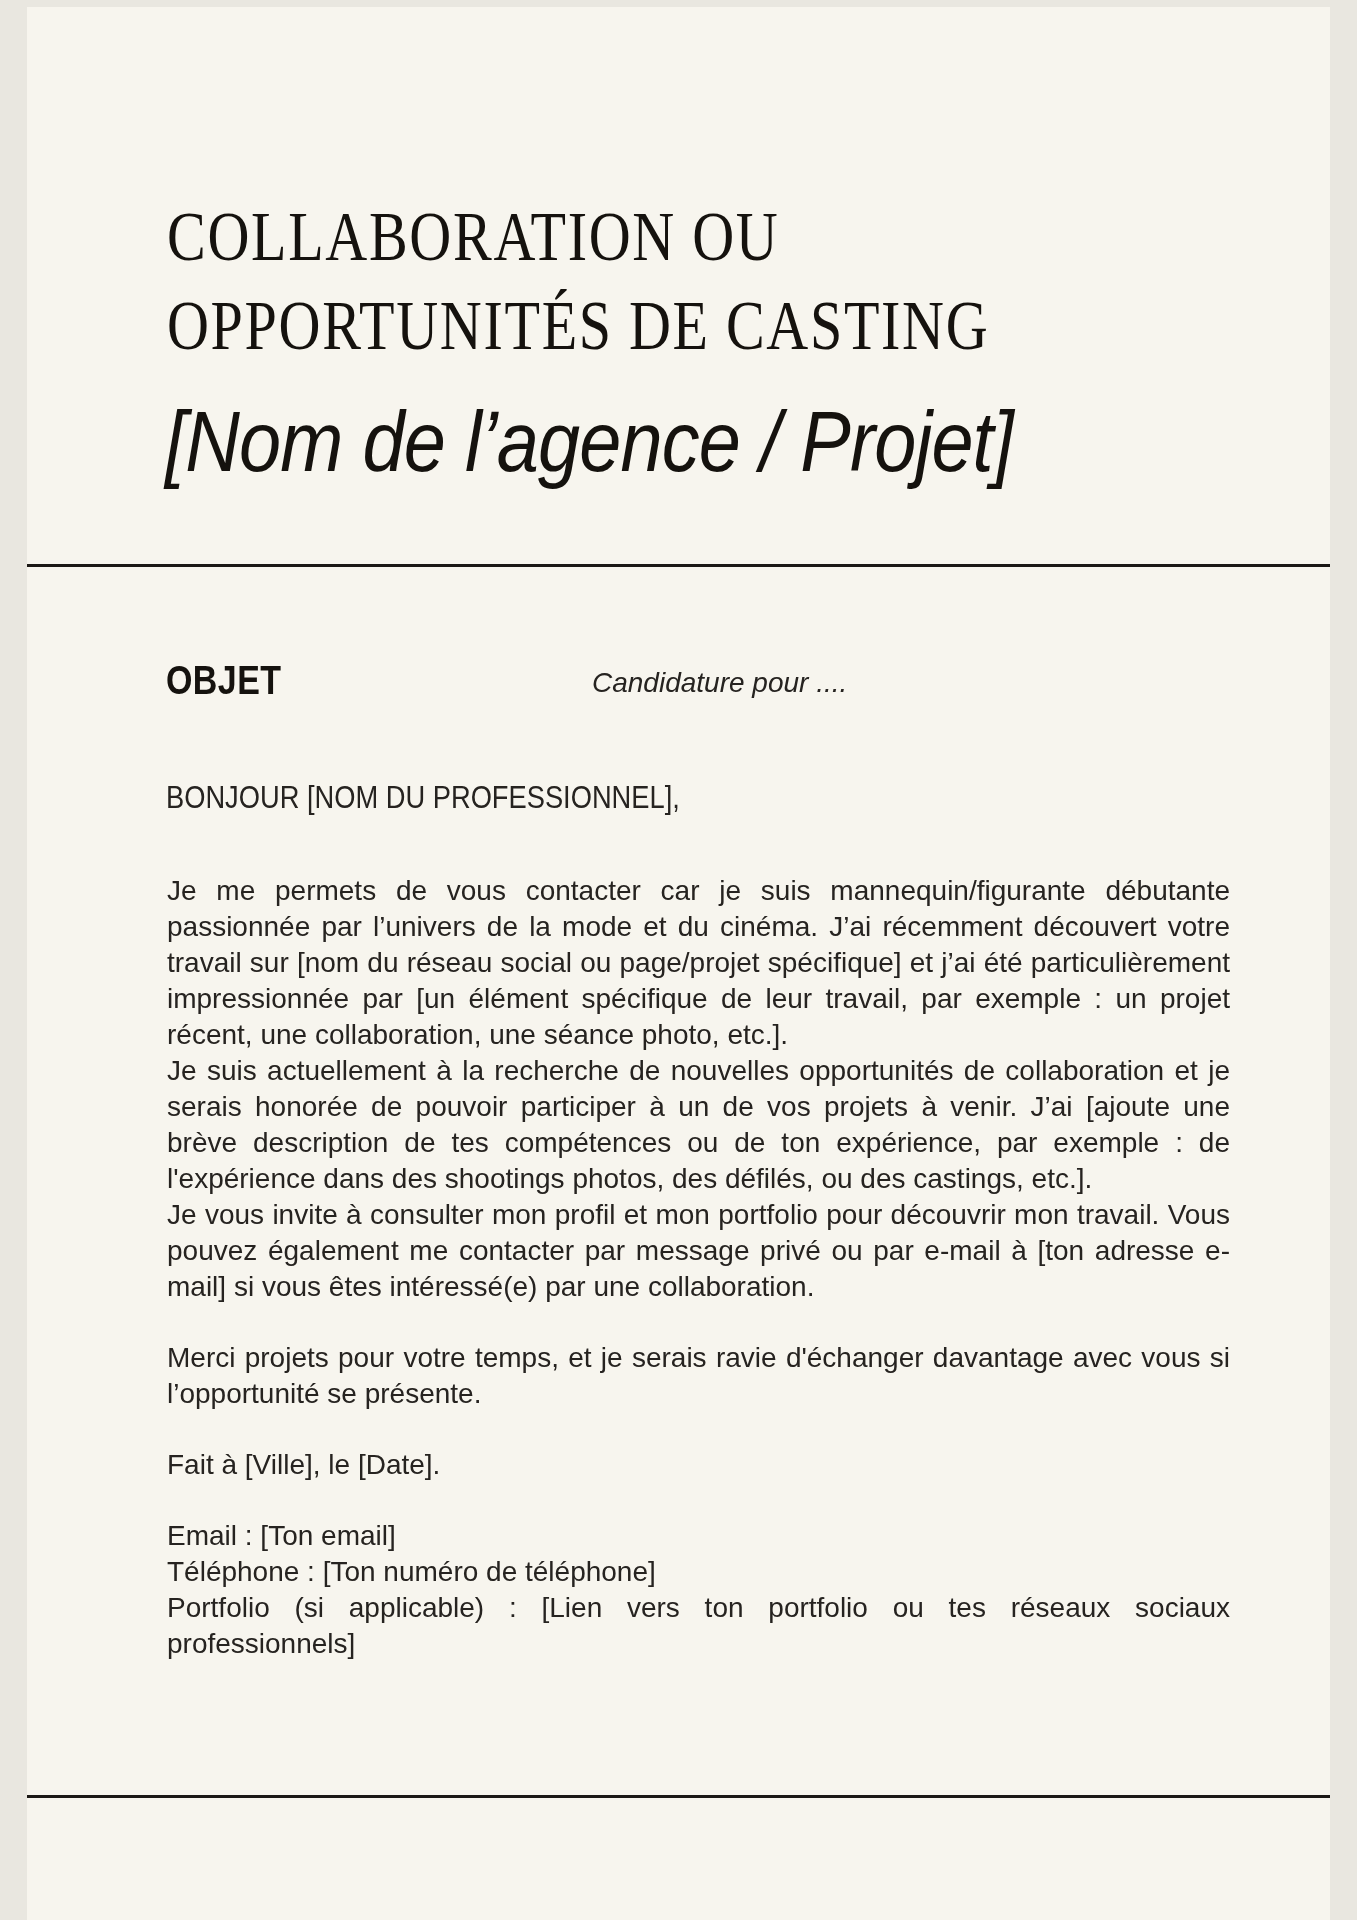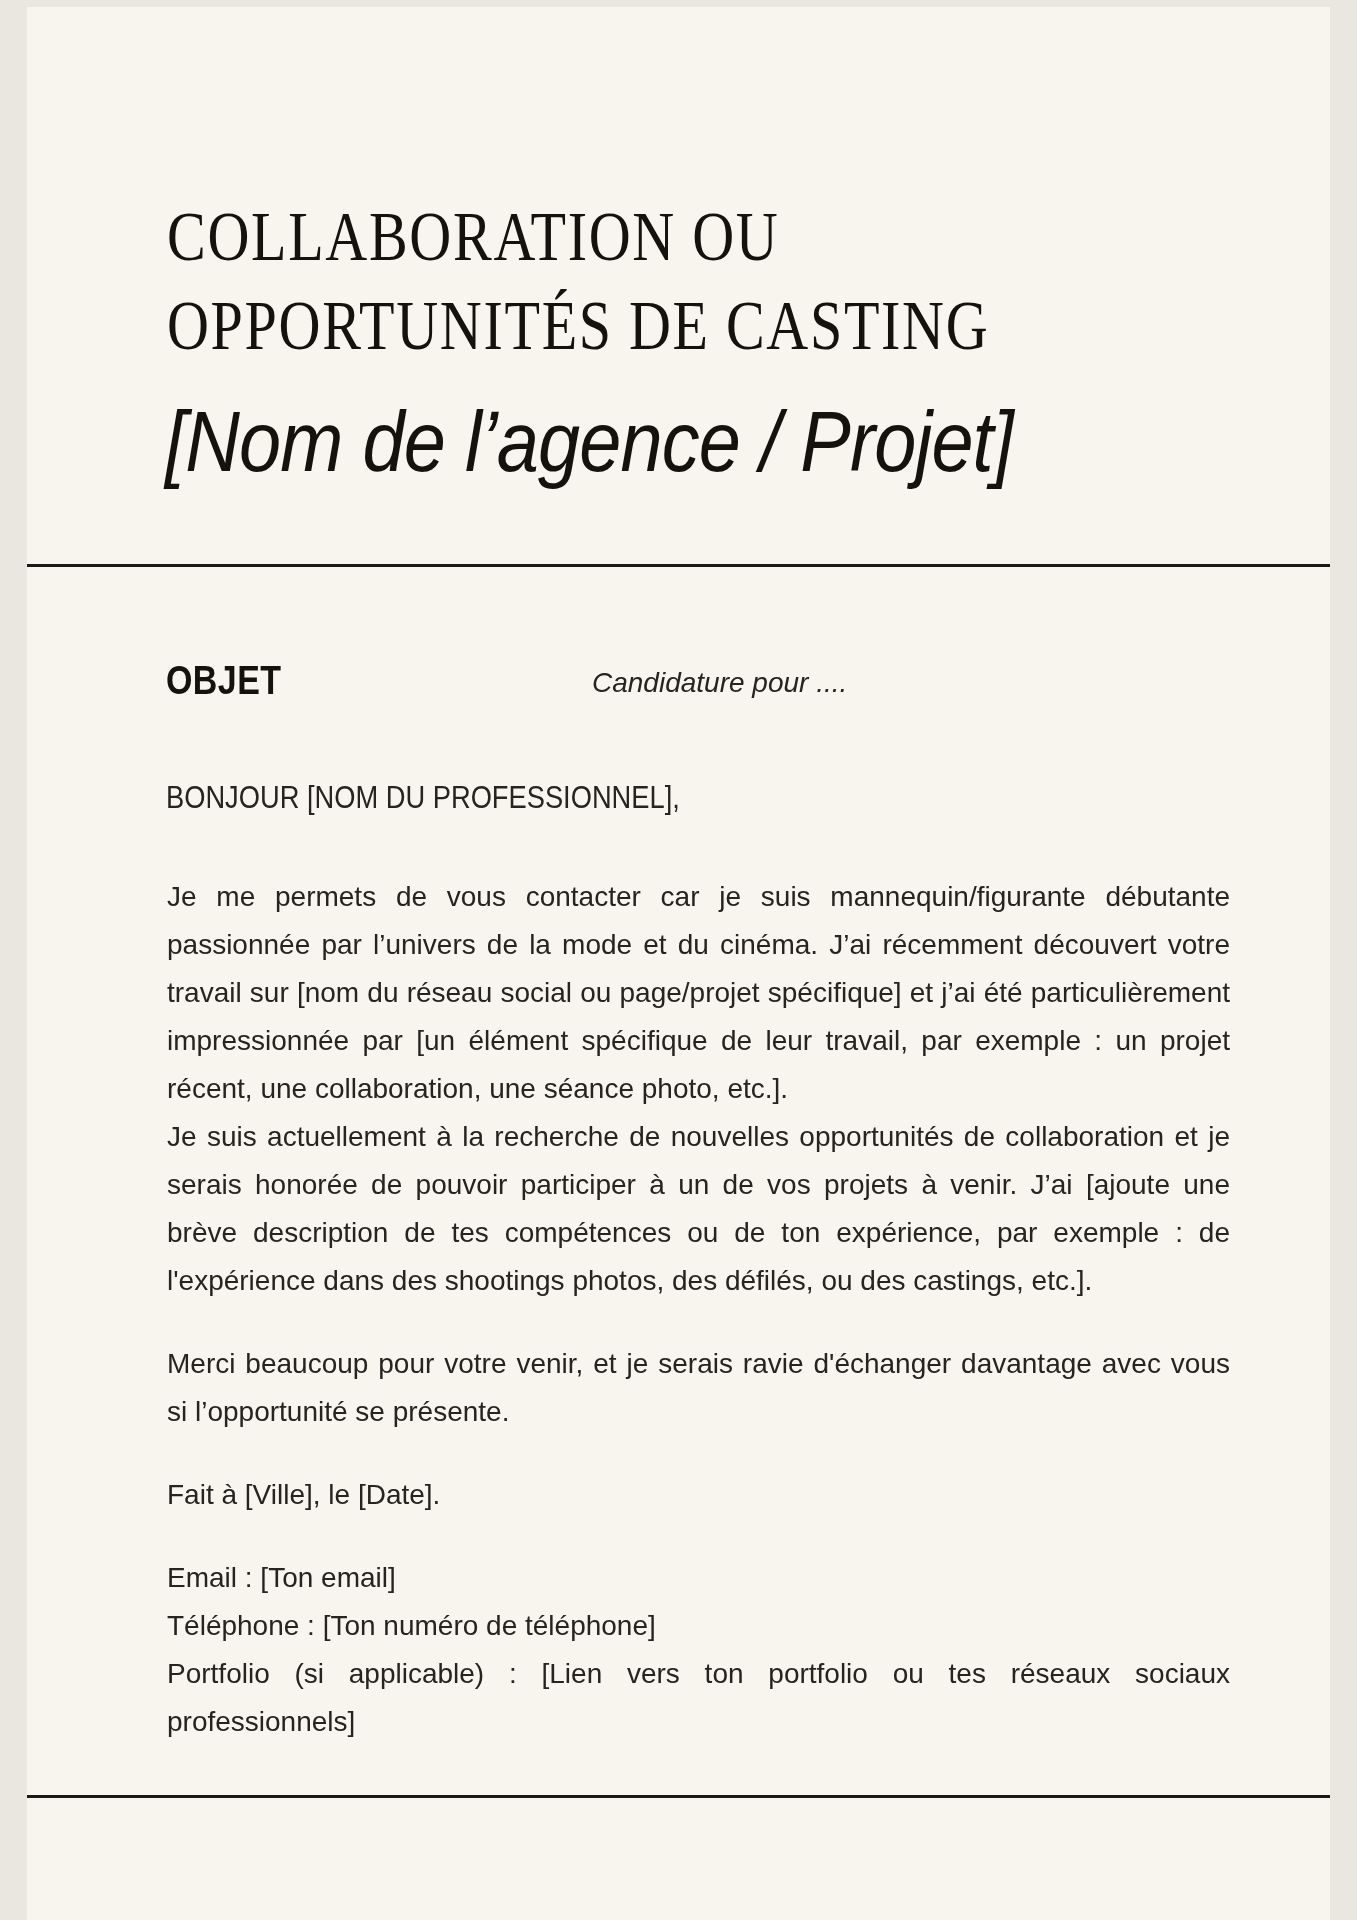--- a/index.html
+++ b/index.html
@@ -65,21 +65,21 @@
   
   .greeting{
     position:absolute;left:139px;top:773px;
     font-size:31px;line-height:36px;
     color:var(--ink);
     transform:scaleX(0.88);transform-origin:left top;
     white-space:nowrap;
   }
   .letter-body{
     position:absolute;left:140px;top:866px;width:1063px;
-    font-size:28px;line-height:48px;
+    font-size:28px;line-height:36px;
     color:var(--ink);
   }
   .letter-body p{margin:0;text-align:justify;}
   .thanks{margin-top:35px !important;}
   .place-date{margin-top:35px !important;text-align:center;}
   .signature{margin-top:35px;}
   .signature p{margin:0;text-align:justify;}
 </style>
 </head>
 <body>
@@ -97,22 +97,23 @@
 
   <div class="subject-label">OBJET</div>
   <div class="subject-value">Candidature pour ....</div>
 
   <div class="greeting">BONJOUR [NOM DU PROFESSIONNEL],</div>
 
   <div class="letter-body">
     <div>
         <p>Je me permets de vous contacter car je suis mannequin/figurante débutante passionnée par l’univers de la mode et du cinéma. J’ai récemment découvert votre travail sur [nom du réseau social ou page/projet spécifique] et j’ai été particulièrement impressionnée par [un élément spécifique de leur travail, par exemple : un projet récent, une collaboration, une séance photo, etc.].</p>
         <p>Je suis actuellement à la recherche de nouvelles opportunités de collaboration et je serais honorée de pouvoir participer à un de vos projets à venir. J’ai [ajoute une brève description de tes compétences ou de ton expérience, par exemple : de l'expérience dans des shootings photos, des défilés, ou des castings, etc.].</p>
+        <p>Je vous invite à consulter mon profil et mon portfolio pour découvrir mon travail. Vous pouvez également me contacter par message privé ou par e-mail à [ton adresse e-mail] si vous êtes intéressé(e) par une collaboration.</p>
       </div>
-    <p class="thanks">Merci beaucoup pour votre venir, et je serais ravie d'échanger davantage avec vous si l’opportunité se présente.</p>
+    <p class="thanks">Merci projets pour votre temps, et je serais ravie d'échanger davantage avec vous si l’opportunité se présente.</p>
     <p class="place-date">Fait à [Ville], le [Date].</p>
     <div class="signature">
         <p>Email : [Ton email]</p>
         <p>Téléphone : [Ton numéro de téléphone]</p>
         <p>Portfolio (si applicable) : [Lien vers ton portfolio ou tes réseaux sociaux professionnels]</p>
       </div>
   </div>
 
   <div class="rule rule-bottom"></div>
 

